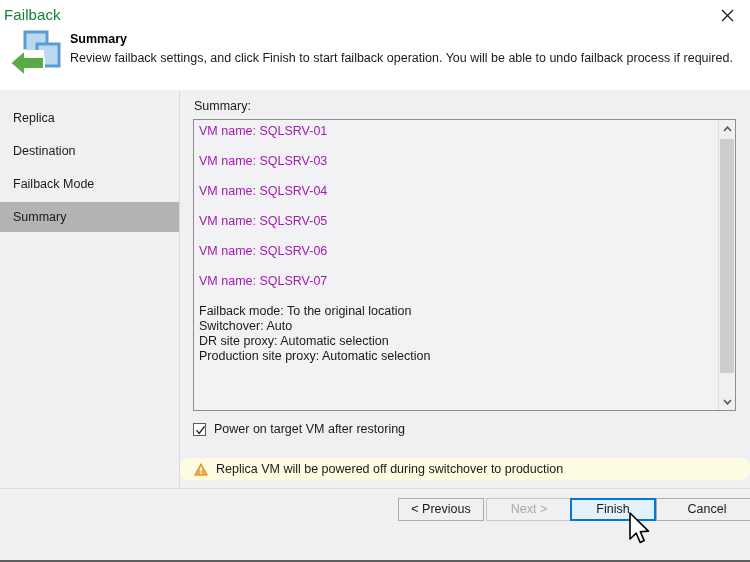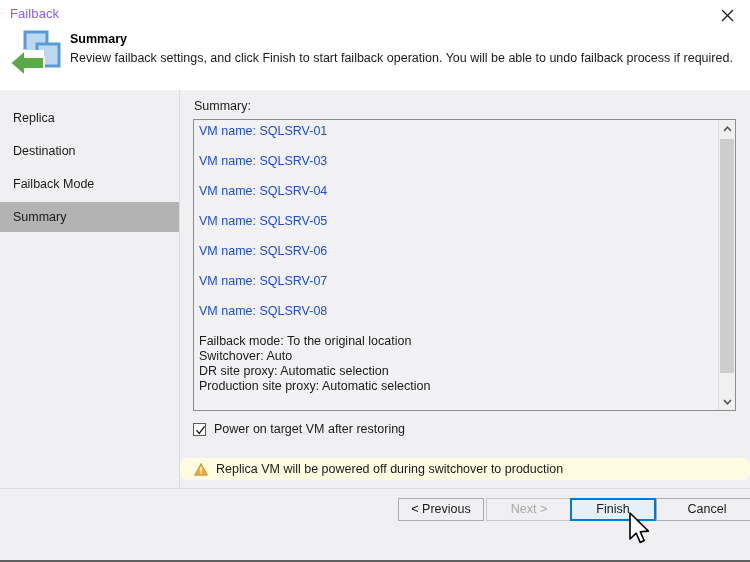--- a/index.html
+++ b/index.html
@@ -20,23 +20,23 @@
 
   
   #titlebar {
     position: absolute;
     left: 0; top: 0;
     width: 750px; height: 30px;
     background: #ffffff;
   }
   #title-text {
     position: absolute;
-    left: 10px; top: 6px;
-    font-size: 13px;
-    color: #8b5cf6;
+    left: 4px; top: 6px;
+    font-size: 15px;
+    color: #15803d;
     letter-spacing: 0.1px;
   }
   #close-btn {
     position: absolute;
     right: 0; top: 0;
     width: 46px; height: 30px;
     display: flex;
     align-items: center;
     justify-content: center;
     cursor: pointer;
@@ -123,21 +123,21 @@
   }
   #list-inner {
     position: absolute;
     left: 0; top: 0;
     width: 525px; height: 290px;
     padding: 4px 0 0 5px;
     box-sizing: border-box;
   }
   .vm-line {
     font-size: 12.5px;
-    color: #1d4ed8;
+    color: #a21caf;
     line-height: 15px;
     margin-bottom: 15px;
     white-space: nowrap;
   }
   .detail-line {
     font-size: 12.5px;
     color: #1a1a1a;
     line-height: 15px;
     white-space: nowrap;
   }
@@ -311,21 +311,20 @@
     <div id="summary-label">Summary:</div>
 
     <div id="list-box">
       <div id="list-inner">
         <div class="vm-line">VM name: SQLSRV-01</div>
         <div class="vm-line">VM name: SQLSRV-03</div>
         <div class="vm-line">VM name: SQLSRV-04</div>
         <div class="vm-line">VM name: SQLSRV-05</div>
         <div class="vm-line">VM name: SQLSRV-06</div>
         <div class="vm-line">VM name: SQLSRV-07</div>
-        <div class="vm-line">VM name: SQLSRV-08</div>
         <div class="detail-line">Failback mode: To the original location</div>
         <div class="detail-line">Switchover: Auto</div>
         <div class="detail-line">DR site proxy: Automatic selection</div>
         <div class="detail-line">Production site proxy: Automatic selection</div>
       </div>
 
       <div id="scrollbar">
         <div class="sb-arrow" id="sb-up">
           <svg width="9" height="6" viewBox="0 0 9 6">
             <path d="M 1 5 L 4.5 1.2 L 8 5" fill="none" stroke="#555555" stroke-width="1.6"></path>

